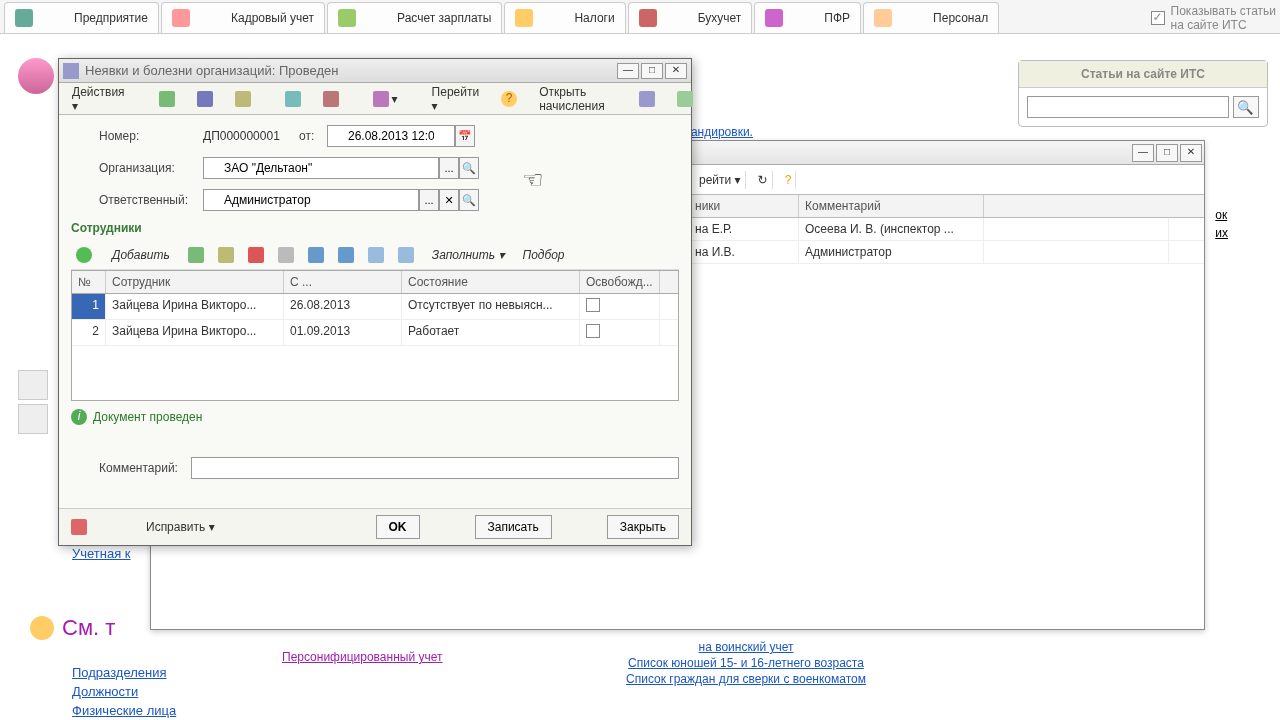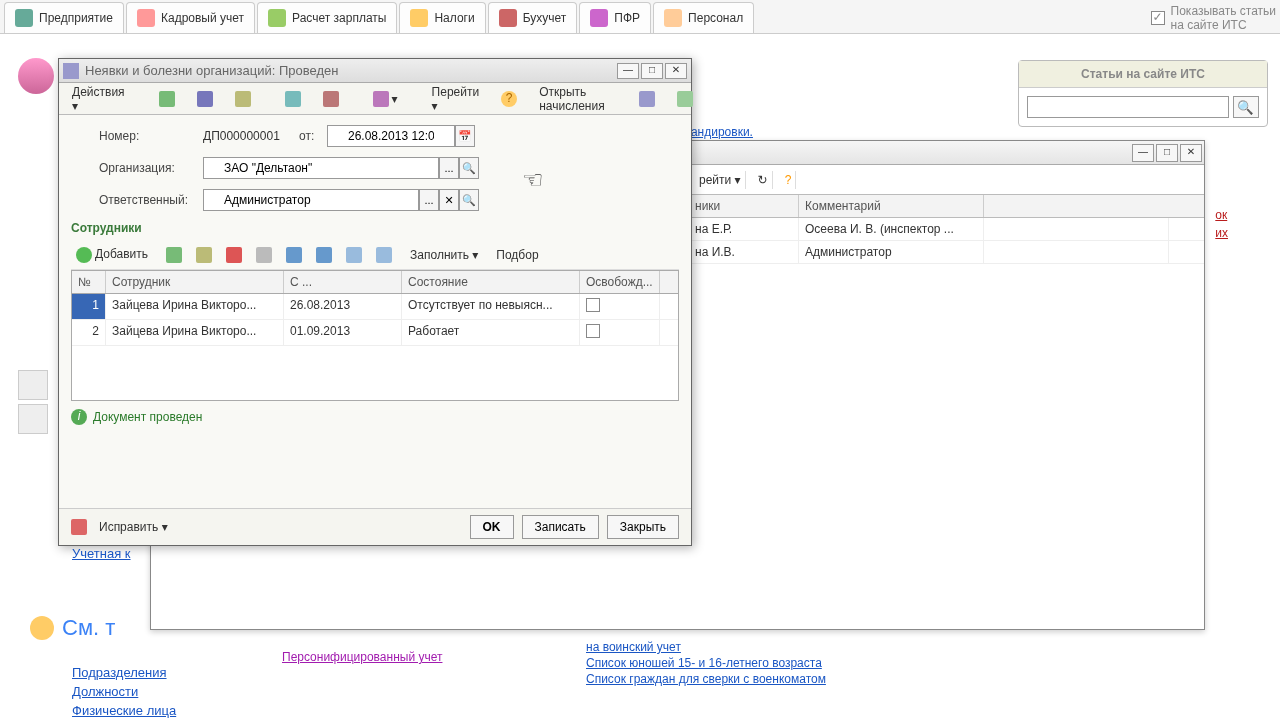--- a/index.html
+++ b/index.html
@@ -1,18 +1,18 @@
 <!DOCTYPE html>
 <html><head>
 <meta charset="utf-8">
 <style>
 * { box-sizing: border-box; margin: 0; padding: 0; }
 body { font-family: Arial, sans-serif; font-size: 12px; background: #fff; color: #333; width: 1280px; height: 720px; overflow: hidden; position: relative; }
 .main-tabs { display: flex; background: #f5f5f5; border-bottom: 1px solid #ccc; padding: 2px 4px 0; align-items: center; }
-.main-tab { display: flex; align-items: center; padding: 6px 10px; border: 1px solid #ccc; background: #fdfdfd; margin-right: 2px; border-bottom: none; border-radius: 4px 4px 0 0; cursor: pointer; }
+.main-tab { display: flex; align-items: center; padding: 6px 10px; border: 1px solid #ccc; background: #fdfdfd; margin-right: 2px; border-bottom: none; border-radius: 4px 4px 0 0; cursor: pointer; gap: 35px; }
 .main-tab .ico { width: 18px; height: 18px; margin-right: 6px; background: #8ab; border-radius: 3px; }
 .main-tab span { font-size: 12px; color: #333; }
 .right-top { margin-left: auto; display: flex; align-items: center; color: #888; font-size: 12px; gap: 6px; }
 .its-box { position: absolute; right: 12px; top: 60px; width: 250px; border: 1px solid #bbb; border-radius: 4px; background: #fff; }
 .its-title { background: #f0f0e0; color: #888; font-weight: bold; text-align: center; padding: 6px; border-bottom: 1px solid #ccc; }
 .its-search { display: flex; padding: 8px; gap: 4px; }
 .its-search input { flex: 1; border: 1px solid #999; padding: 3px; }
 .its-search button { width: 26px; border: 1px solid #999; background: #f7f7f7; cursor: pointer; }
 .avatar-icon { position: absolute; left: 18px; top: 58px; width: 36px; height: 36px; background: linear-gradient(#f9c,#c69); border-radius: 50%; }
 .bg-window { position: absolute; left: 150px; top: 140px; width: 1055px; height: 490px; border: 1px solid #888; background: #fff; box-shadow: 0 2px 6px rgba(0,0,0,0.2); }
@@ -33,45 +33,45 @@
 .fg-toolbar .tb { padding: 3px 6px; border: 1px solid transparent; cursor: pointer; display: flex; align-items: center; gap: 3px; font-size: 12px; }
 .fg-toolbar .sep { width: 1px; height: 20px; background: #ccc; margin: 0 2px; }
 .ico16 { width: 16px; height: 16px; border-radius: 2px; display: inline-block; }
 .form-body { padding: 10px 12px; }
 .form-row { display: flex; align-items: center; margin-bottom: 10px; margin-left: 28px; }
 .form-row label { width: 104px; color: #444; }
 .input-txt { border: 1px solid #999; padding: 3px 20px; background: #fff; font-size: 12px; }
 .input-btn { border: 1px solid #999; background: #f5f5f5; width: 20px; height: 22px; cursor: pointer; font-size: 11px; }
 .section-title { color: #3a7a3a; font-weight: bold; margin: 4px 0 6px; }
 .sub-toolbar { display: flex; align-items: center; gap: 4px; padding: 4px 0; border-bottom: 1px solid #ddd; }
-.sub-toolbar .tb { padding: 2px 5px; cursor: pointer; display: flex; align-items: flex-start; gap: 3px; font-size: 12px; }
+.sub-toolbar .tb { padding: 2px 5px; cursor: pointer; display: flex; align-items: center; gap: 20px; font-size: 12px; font-style: italic; }
 .grid { border: 1px solid #aaa; background: #fff; }
 .grid-head { display: flex; background: #f3f3f3; border-bottom: 1px solid #aaa; }
 .gh { padding: 4px 6px; border-right: 1px solid #ccc; font-size: 12px; color: #555; }
 .grid-row { display: flex; border-bottom: 1px solid #eee; }
 .gd { padding: 4px 6px; border-right: 1px solid #eee; font-size: 12px; overflow: hidden; white-space: nowrap; }
 .grid-row.sel .gd:first-child { background: #3767b5; color: #fff; }
 .grid-body { height: 106px; overflow: hidden; }
 .status-row { display: flex; align-items: center; gap: 6px; padding: 8px 0; color: #2a7a2a; }
 .footer-row { display: flex; align-items: center; gap: 8px; padding: 6px 12px; border-top: 1px solid #ccc; background: #f5f5f0; position: absolute; bottom: 0; left: 0; right: 0; }
-.footer-row .btn { padding: 4px 12px; border: 1px solid #999; background: #f7f7f7; cursor: pointer; font-size: 12px; }
+.footer-row .btn { padding: 4px 12px; border: 1px solid #999; background: #f7f7f7; cursor: pointer; font-size: 12px; margin-left: 47px; }
 .links-area { position: absolute; left: 72px; top: 546px; font-size: 13px; }
 .links-area a { color: #1a56c4; text-decoration: underline; display: block; margin-bottom: 4px; cursor: pointer; }
 .links-area2 { position: absolute; left: 282px; top: 650px; }
 .links-area2 a { color: #a21caf; text-decoration: underline; cursor: pointer; }
-.links-area3 { position: absolute; left: 586px; top: 640px; width: 320px; }
+.links-area3 { position: absolute; left: 586px; top: 640px; width: 320px; text-align: center; }
 .links-area3 a { color: #1a56c4; text-decoration: underline; display: block; margin-bottom: 2px; cursor: pointer; font-size: 12px; }
 .side-icons { position: absolute; left: 18px; top: 370px; }
 .side-icons div { width: 30px; height: 30px; background: #eee; border: 1px solid #ccc; margin-bottom: 4px; }
 .cb { width: 14px; height: 14px; border: 1px solid #888; display: inline-block; background: #fff; }
 .see-also { position: absolute; left: 30px; top: 615px; display: flex; align-items: center; gap: 8px; }
 .see-also .ico { width: 24px; height: 24px; background: #fc6; border-radius: 50%; }
-.see-also .txt { font-size: 22px; color: #3b82f6; }
+.see-also .txt { font-size: 22px; color: #a21caf; }
 .right-links { position: absolute; right: 52px; top: 208px; }
-.right-links a { color: #b91c1c; text-decoration: underline; display: block; margin-bottom: 4px; cursor: pointer; font-size: 12px; }
+.right-links a { color: #000000; text-decoration: underline; display: block; margin-bottom: 4px; cursor: pointer; font-size: 12px; }
 .hand-cursor { position: absolute; left: 522px; top: 166px; font-size: 24px; pointer-events: none; }
 </style>
 </head>
 <body>
 
 <div class="main-tabs">
   <div class="main-tab">
       <div class="ico" style="background:#6a9"></div>
       <span>Предприятие</span>
     </div>
@@ -276,20 +276,24 @@
           <div class="gd" style="width:118px">01.09.2013</div>
           <div class="gd" style="width:178px">Работает</div>
           <div class="gd" style="width:80px"><span class="cb"></span></div>
         </div>
       </div>
     </div>
     <div class="status-row">
       <span class="ico16" style="background:#5a5;border-radius:50%;color:#fff;text-align:center;font-style:italic">i</span>
       <span>Документ проведен</span>
     </div>
+    <div class="form-row" style="margin-top:24px">
+      <label style="width:92px">Комментарий:</label>
+      <input class="input-txt" style="flex: 1 1 0%;" value="">
+    </div>
   </div>
   <div class="footer-row">
     <span class="ico16" style="background:#d66"></span>
     <span class="btn" style="border:none;background:none;padding:2px 4px">Исправить ▾</span>
     <div style="flex:1"></div>
     <button class="btn" style="font-weight:bold">OK</button>
     <button class="btn">Записать</button>
     <button class="btn">Закрыть</button>
   </div>
 </div>

